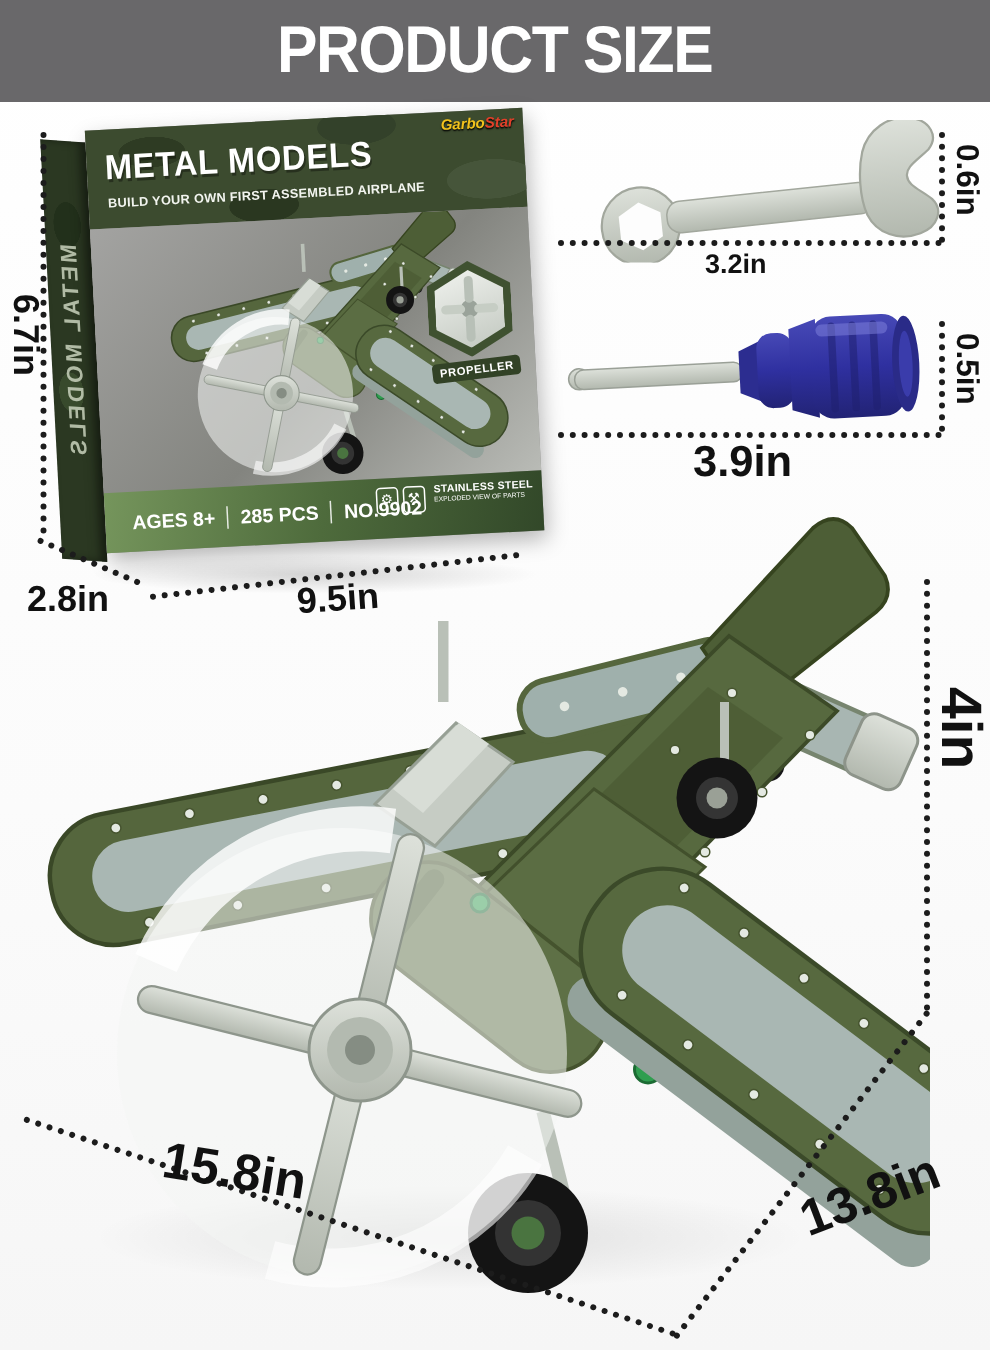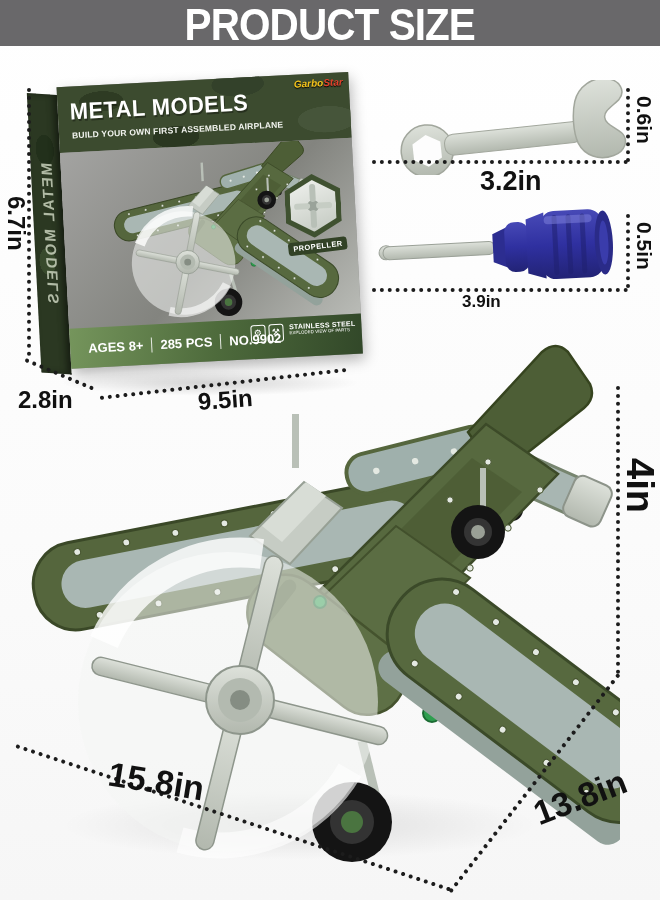--- a/index.html
+++ b/index.html
@@ -2,22 +2,22 @@
 <html><head>
 <meta charset="utf-8">
 <style>
   html,body{margin:0;padding:0;}
   body{width:660px;height:900px;position:relative;overflow:hidden;
        background:linear-gradient(#ffffff,#fbfbfb 60%,#f6f6f6);
        font-family:"Liberation Sans",sans-serif;}
   .abs{position:absolute;}
 
   
-  .header{left:0;top:0;width:660px;height:46px;background:#69686a;
-          display:flex;justify-content:center;}
+  .header{left:0;top:0;width:660px;height:68px;background:#69686a;
+          display:flex;align-items:center;justify-content:center;}
   .header .title{color:#ffffff;font-size:44px;font-weight:700;letter-spacing:-1px;
           transform:scaleX(0.92);white-space:nowrap;}
 
   
   .hline{border-top:4px dotted #1c1c1c;height:0;}
   .vline{border-left:4px dotted #1c1c1c;width:0;}
   .dim{color:#111;font-weight:700;font-size:24px;white-space:nowrap;}
   .dim-lg{font-size:34px;}
   .vdim{writing-mode:vertical-rl;}
 
@@ -260,21 +260,21 @@
   <g transform="rotate(-6 120 55)">
     <circle cx="34" cy="62" r="26" fill="url(#silv)" stroke="#a2a79d" stroke-width="1.5"></circle>
     <polygon points="34,46 48,54 48,70 34,78 20,70 20,54" fill="#fdfdfd"></polygon>
     <rect x="52" y="48" width="138" height="21" rx="9" fill="url(#silv)" stroke="#a2a79d" stroke-width="1"></rect>
     <path d="M186 28 C191 14 206 5 221 9 C233 12 238 23 230 31 C221 38 214 41 214 47
              C214 54 222 57 229 64 C236 72 231 83 219 86 C204 90 190 83 185 70 C181 58 182 40 186 28 Z" fill="url(#silv)" stroke="#a2a79d" stroke-width="1.5"></path>
   </g>
 </svg>
 <div class="abs hline" style="left:372px;top:160px;width:256px"></div>
 <div class="abs vline" style="left:626px;top:88px;height:74px"></div>
-<div class="abs dim" style="left:480px;top:166px;font-size:27px">3.2in</div>
+<div class="abs dim" style="left:470px;top:166px;font-size:18px">3.2in</div>
 <div class="abs dim vdim" style="left:632px;top:96px;font-size:21px">0.6in</div>
 
 <svg class="abs" style="left:373px;top:208px" width="250" height="80" viewBox="0 0 250 80">
   <g transform="rotate(-3 125 40)">
     <circle cx="13" cy="39" r="7" fill="url(#silv)" stroke="#9aa097" stroke-width="1"></circle>
     <rect x="10" y="33" width="112" height="13" rx="6" fill="url(#silv)" stroke="#9aa097" stroke-width="1"></rect>
     <path d="M120 26 L136 19 L136 61 L120 54 Z" fill="#2c2d90"></path>
     <rect x="132" y="15" width="24" height="50" rx="10" fill="url(#blueG)"></rect>
     <path d="M154 13 L172 7 L172 73 L154 67 Z" fill="url(#blueG)"></path>
     <rect x="168" y="6" width="62" height="68" rx="14" fill="url(#blueG)"></rect>
@@ -283,21 +283,21 @@
       <rect x="194" y="10" width="5" height="60" rx="2.5"></rect>
       <rect x="208" y="10" width="5" height="60" rx="2.5"></rect>
     </g>
     <rect x="172" y="11" width="48" height="8" rx="4" fill="#8183de" opacity=".5"></rect>
     <ellipse cx="231" cy="40" rx="9" ry="32" fill="#2a2b88"></ellipse>
     <ellipse cx="231" cy="40" rx="4.5" ry="22" fill="#3a3cab"></ellipse>
   </g>
 </svg>
 <div class="abs hline" style="left:372px;top:288px;width:256px"></div>
 <div class="abs vline" style="left:626px;top:214px;height:74px"></div>
-<div class="abs dim" style="left:462px;top:292px;font-size:17px">3.9in</div>
+<div class="abs dim" style="left:462px;top:292px;font-size:29px">3.9in</div>
 <div class="abs dim vdim" style="left:632px;top:222px;font-size:21px">0.5in</div>
 
 <svg class="abs" style="left:0;top:340px" width="620" height="560" viewBox="0 0 620 560">
     <use href="#plane-art"></use>
   </svg>
 
 <div class="abs vline" style="left:616px;top:386px;height:288px"></div>
 <div class="abs hline" style="left:450px;top:890px;width:276px;transform:rotate(-52.2deg);transform-origin:left center"></div>
 <div class="abs hline" style="left:16px;top:744px;width:458px;transform:rotate(18.3deg);transform-origin:left center"></div>
 <div class="abs dim dim-lg" style="left:108px;top:762px;transform:rotate(9deg)">15.8in</div>

